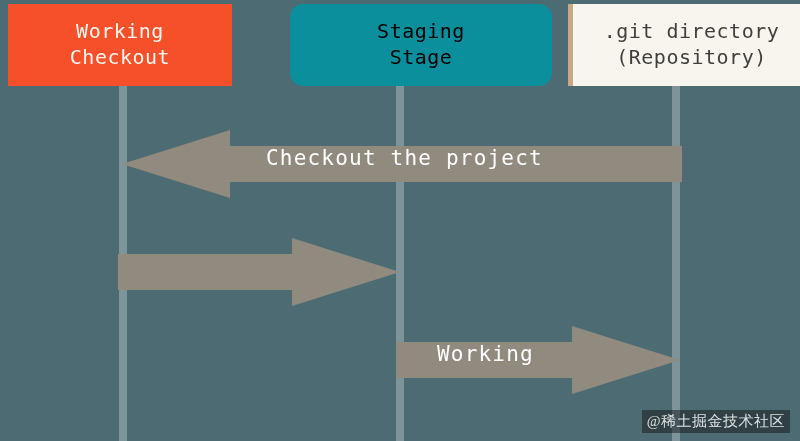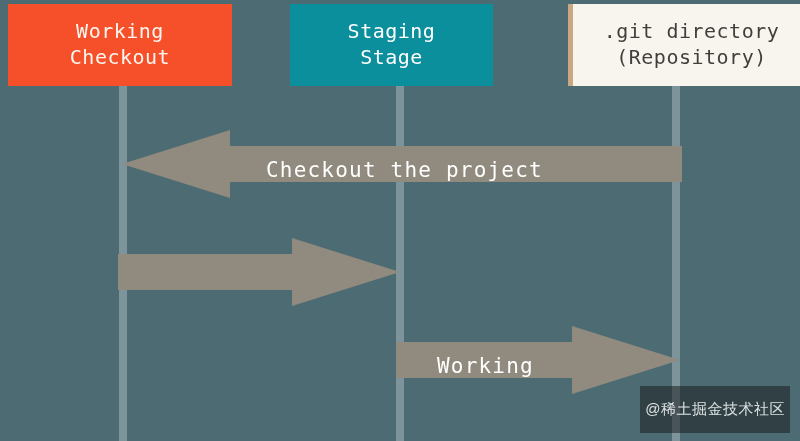--- a/index.html
+++ b/index.html
@@ -45,23 +45,24 @@
     box-sizing: border-box;
   }
   #box-working {
     left: 8px;
     width: 224px;
     background: #f5502a;
     color: #fdf6f0;
   }
   #box-staging {
     left: 290px;
-    width: 203px;
+    width: 262px;
     background: #0c8f9c;
-    color: #ffffff;
+    color: #000000;
+    border-radius: 13px;
   }
   #box-repo {
     left: 568px;
     width: 242px;
     background: #f7f5ee;
     color: #403f3c;
     border-left: 5px solid #c9a882;
   }
   .node-label-line { display: block; white-space: pre; }
 
@@ -70,42 +71,41 @@
     position: absolute;
     display: block;
   }
   .arrow-text {
     position: absolute;
     color: #ffffff;
     font-size: 21px;
     letter-spacing: 1.2px;
     white-space: pre;
     line-height: 1;
-    margin-top: 12px;
   }
   #arrow-checkout      { left: 118px; top: 128px; width: 564px; height: 72px; }
   #arrow-checkout-text { left: 266px; top: 148px; }
 
   #arrow-stage         { left: 118px; top: 236px; width: 286px; height: 72px; }
   #arrow-stage-text    { left: 133px; top: 256px; }
 
   #arrow-commit        { left: 396px; top: 324px; width: 288px; height: 72px; }
   #arrow-commit-text   { left: 437px; top: 344px; }
 
   
   #watermark {
     position: absolute;
     right: 10px;
     bottom: 8px;
-    font-family: Liberation Sans, sans-serif;
+    font-family: Liberation Serif, serif;
     font-size: 15px;
     color: #e8ecec;
     opacity: 0.92;
     background: rgba(20, 22, 24, 0.55);
-    padding: 14px 5px;
+    padding: 2px 5px;
     white-space: pre;
     letter-spacing: 0.5px;
   }
 </style>
 </head>
 <body>
 
 <div id="diagram">
 
   <div class="lifeline" id="lifeline-working"></div>

